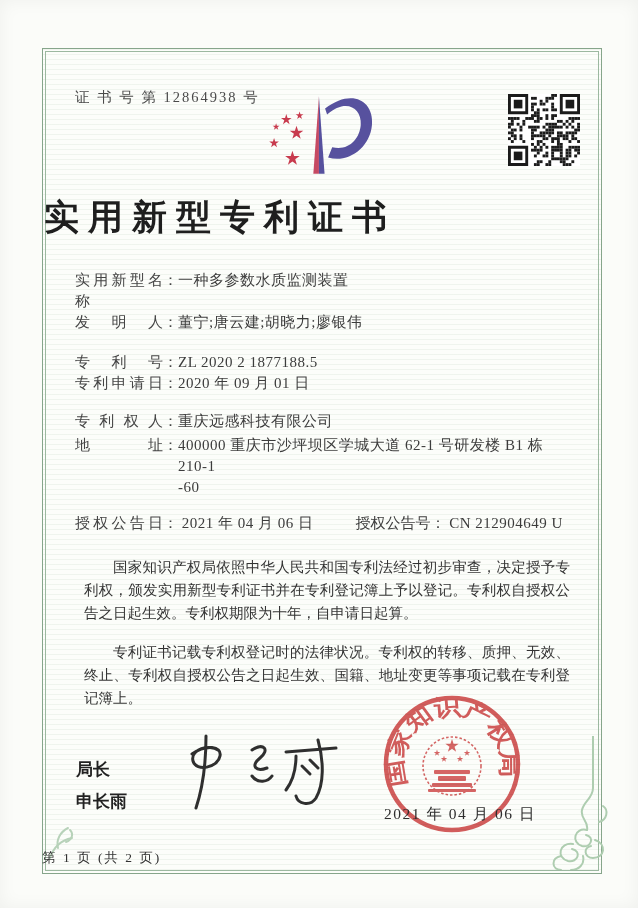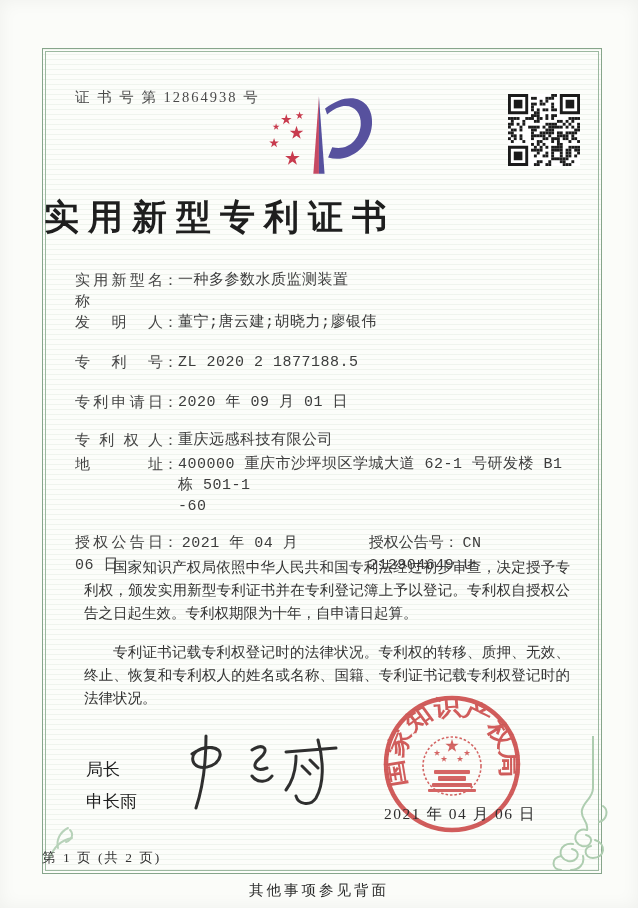--- a/index.html
+++ b/index.html
@@ -23,36 +23,36 @@
     position:absolute;left:75px;top:88px;font-size:14.5px;letter-spacing:2px;color:#4a4a4a;
   }
   .logo{position:absolute;left:244px;top:84px;width:156px;height:102px;}
   .qr{position:absolute;left:508px;top:94px;width:72px;height:72px;}
   .title{
     position:absolute;left:0;top:194px;width:100%;text-align:left;
     font-size:35px;font-weight:600;letter-spacing:9px;color:#1e1e1e;padding-left:44px;
   }
   .fields{position:absolute;left:75px;top:270px;width:500px;font-size:15px;color:#3c3c3c;}
   .frow{display:flex;align-items:flex-start;line-height:21px;}
-  .m1{}.m2{margin-bottom:19px}.m3{margin-bottom:19px}
+  .m1{}.m2{margin-bottom:19px}.m3{}
   .m4{margin-bottom:17px}.m5{margin-bottom:3px}.m6{margin-bottom:15px}
   .flabel{
     display:inline-block;width:88px;flex:none;
     text-align:justify;text-align-last:justify;color:#444;
   }
   .fcolon{flex:none;color:#444;}
-  .fvalue{white-space:pre-line;letter-spacing:0.5px;font-family:Liberation Mono, monospace;}
+  .fvalue{white-space:pre-line;letter-spacing:0.5px;}
   .grant-pair{display:flex;}
   .grant-pair .second{margin-left:42px;}
   .paras{
     position:absolute;left:68px;top:540px;width:518px;
     font-size:14.5px;line-height:23px;text-align:justify;color:#333;
   }
   .paras p{margin:16px;text-indent:2em;}
-  .director{position:absolute;left:86px;top:754px;font-size:17px;color:#222;line-height:32px;font-weight:400;}
+  .director{position:absolute;left:76px;top:754px;font-size:17px;color:#222;line-height:32px;font-weight:700;}
   .signature{position:absolute;left:160px;top:732px;width:190px;height:84px;}
   .seal{position:absolute;left:378px;top:690px;width:148px;height:148px;opacity:0.88;mix-blend-mode:multiply;}
   .seal-date{
     position:absolute;left:384px;top:804px;font-size:15.5px;letter-spacing:1.5px;color:#2e2e2e;z-index:5;
   }
   .ornament{position:absolute;left:543px;top:736px;width:66px;height:134px;}
   .sprout{position:absolute;left:44px;top:820px;width:34px;height:40px;}
   .page-note{
     position:absolute;left:42px;top:849px;width:558px;text-align:left;
     font-size:13.5px;letter-spacing:2px;color:#333;
@@ -326,38 +326,38 @@
       <span class="fvalue">2020 年 09 月 01 日</span>
     </div>
     <div class="frow m5">
       <span class="flabel">专利权人</span>
         <span class="fcolon">：</span>
       <span class="fvalue">重庆远感科技有限公司</span>
     </div>
     <div class="frow m6">
       <span class="flabel">地址</span>
         <span class="fcolon">：</span>
-      <span class="fvalue">400000 重庆市沙坪坝区学城大道 62-1 号研发楼 B1 栋 501-1
+      <span class="fvalue">400000 重庆市沙坪坝区学城大道 62-1 号研发楼 B1 栋 210-1
 -60</span>
     </div>
     <div class="frow grant-pair">
       <span>
         <span class="flabel">授权公告日</span><span class="fcolon">：</span>
         <span class="fvalue">2021 年 04 月 06 日</span>
       </span>
       <span class="second">
         <span>授权公告号</span><span class="fcolon">：</span>
         <span class="fvalue">CN 212904649 U</span>
       </span>
     </div>
   </div>
 
   <div class="paras">
     <p>国家知识产权局依照中华人民共和国专利法经过初步审查，决定授予专利权，颁发实用新型专利证书并在专利登记簿上予以登记。专利权自授权公告之日起生效。专利权期限为十年，自申请日起算。</p>
-    <p>专利证书记载专利权登记时的法律状况。专利权的转移、质押、无效、终止、恢复和专利权人的姓名或名称、国籍、专利证书记载专利权登记时的法律状况。</p>
+    <p>专利证书记载专利权登记时的法律状况。专利权的转移、质押、无效、终止、专利权自授权公告之日起生效、国籍、地址变更等事项记载在专利登记簿上。</p>
   </div>
 
   <div class="director">
     <div>局长</div>
     <div>申长雨</div>
   </div>
 
   <svg class="signature" viewBox="0 0 190 84" aria-hidden="true">
     <g fill="none" stroke="#2f2f2f" stroke-width="3" stroke-linecap="round" stroke-linejoin="round">
       <path d="M32,22 C46,12 62,14 60,24 C58,36 36,40 33,29 C30,17 50,12 58,18"></path>
@@ -408,15 +408,14 @@
 
   <svg class="sprout" viewBox="0 0 34 40" aria-hidden="true">
     <g fill="none" stroke="#b7d2b9" stroke-width="2" stroke-linecap="round">
       <path d="M6,38 C10,26 18,20 28,18"></path>
       <path d="M14,28 C12,20 16,12 24,8"></path>
       <path d="M22,22 c6,-2 8,-8 4,-12"></path>
     </g>
   </svg>
 
   <div class="page-note">第 1 页 (共 2 页)</div>
-  <div class="back-note">其他事项参见背面</div>
 
 </div>
 
 </body></html>

